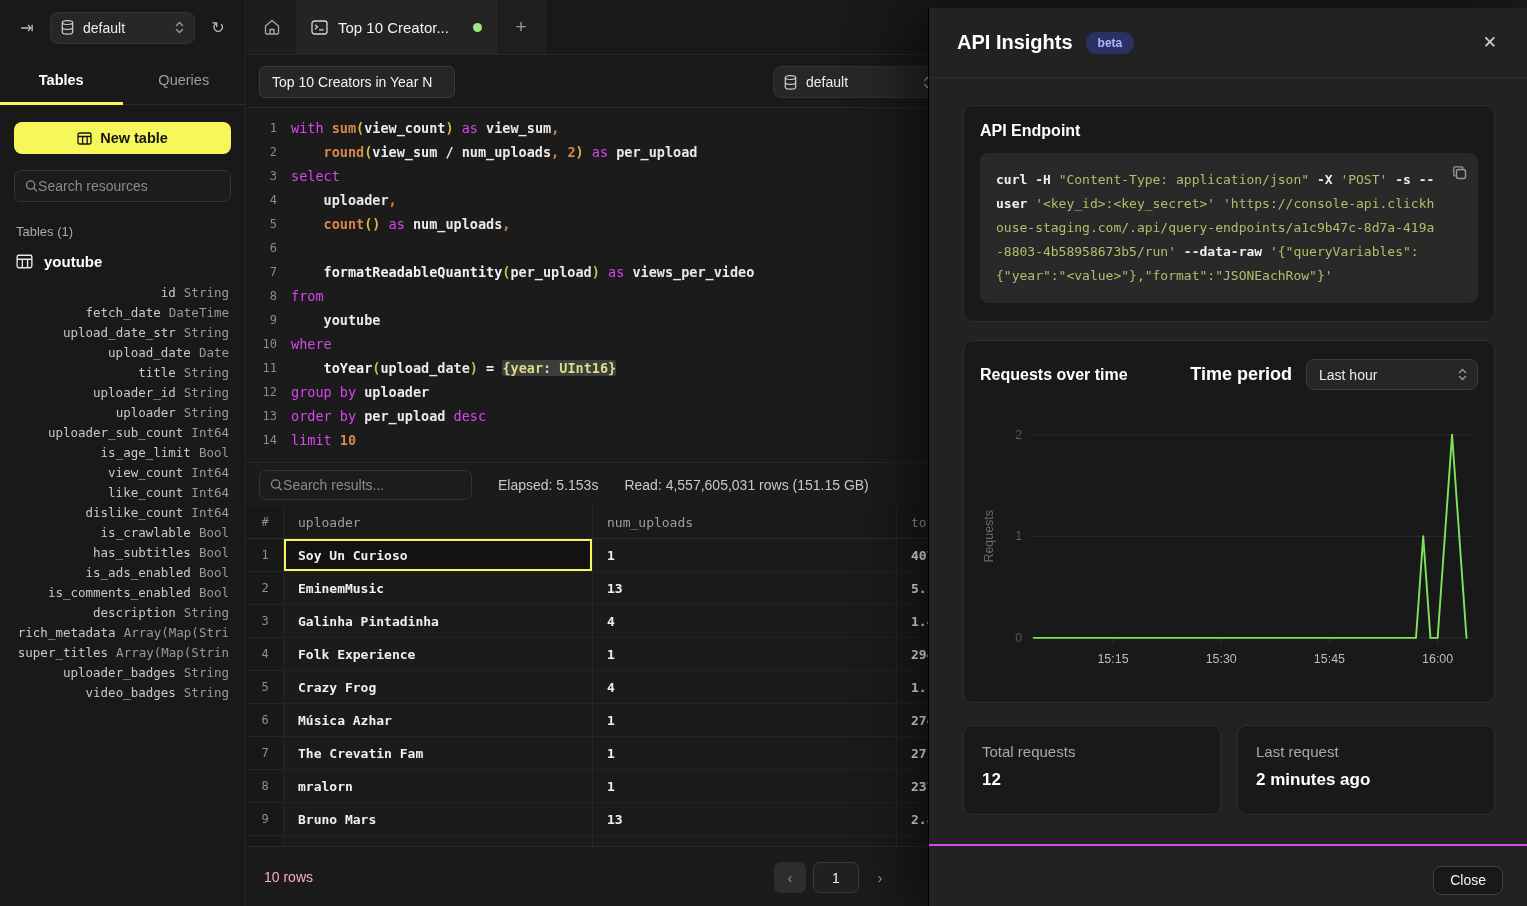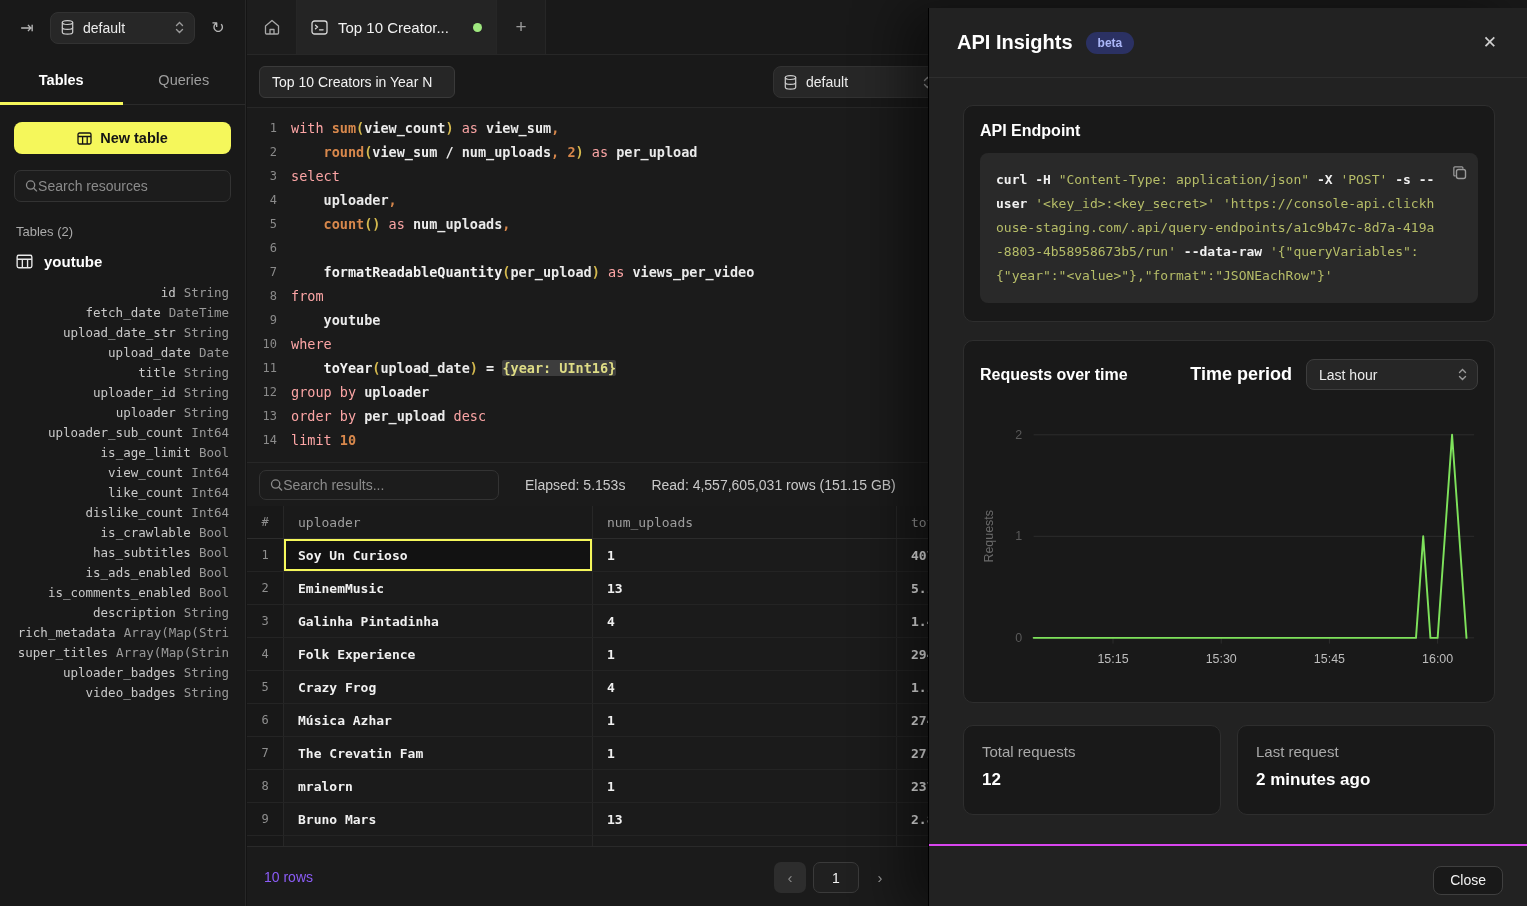--- a/index.html
+++ b/index.html
@@ -54,45 +54,45 @@
     border:1px solid #3a3a3a; border-radius:6px; display:flex; align-items:center; padding:0 12px;
     font-size:14px; color:#f2f2f2; white-space:nowrap; cursor:text; }
   .toolbar .db-pill { position:absolute; left:526px; top:11px; width:170px; }
 
   
   .editor { height:354px; background:#1b1b1b; padding-top:8px; overflow:hidden; }
   .ed-line { display:flex; height:24px; line-height:24px; }
   .ed-num { width:30px; flex:none; text-align:right; color:#8b8b8b; font-size:12px;
     font-family:"DejaVu Sans Mono",monospace; }
   .ed-code { padding-left:14px; white-space:pre; font-family:"DejaVu Sans Mono",monospace; font-size:13.5px; }
-  .tk-k { color:#fca5a5; }
+  .tk-k { color:#d946ef; }
   .tk-f { color:#d8884c; font-weight:700; }
   .tk-w { color:#eaeaea; font-weight:700; }
   .tk-b { color:#f2f2f2; font-weight:700; }
   .tk-p { color:#d4b94e; font-weight:700; }
   .tk-n, .tk-c { color:#d8884c; font-weight:700; }
   .tk-chip { color:#dedc85; font-weight:700; background:#3d3d3d; border-radius:2px; }
 
   
   .results-toolbar { height:44px; border-top:1px solid #272727; display:flex; align-items:center; padding:0 12px; gap:26px; }
-  .results-toolbar .search-box { margin:0; width:240px; height:30px; flex:none; }
+  .results-toolbar .search-box { margin:0; width:213px; height:30px; flex:none; }
   .meta-text { font-size:14px; color:#c9c9c9; white-space:nowrap; }
   .rtable { font-family:"DejaVu Sans Mono",monospace; font-size:13px; }
   .t-row, .t-head { display:grid; grid-template-columns:37px 309px 304px 1fr; height:33px; }
   .t-head { color:#9e9e9e; background:#1a1a1a; border-bottom:1px solid #2c2c2c; }
   .t-row { border-bottom:1px solid #242424; color:#f0f0f0; font-weight:700; }
   .t-num { display:flex; align-items:center; justify-content:center; color:#8f8f8f; font-size:12px;
     background:#181818; border-right:1px solid #272727; font-weight:400; }
   .t-cell { display:flex; align-items:center; padding:0 14px; border-right:1px solid #272727;
     white-space:nowrap; overflow:hidden; }
   .t-cell.sel { box-shadow:inset 0 0 0 2px var(--yellow); background:#121212; }
   .t-row.partial { height:10px; border-bottom:none; }
   .results-footer { height:60px; border-top:1px solid #2a2a2a; background:#1b1b1b;
     display:flex; align-items:center; padding:0 17px; }
-  .rowcount { font-size:14px; color:#8b5cf6; }
+  .rowcount { font-size:14px; color:#f9a8d4; }
   .pager { position:absolute; left:527px; bottom:13px; display:flex; align-items:center; gap:7px; }
   .pg-prev { width:32px; height:31px; background:#2d2d2d; border:none; border-radius:7px;
     color:#8a8a8a; font-size:15px; cursor:default; }
   .pg-page { width:46px; height:31px; background:#202020; border:1px solid #3a3a3a; border-radius:7px;
     color:#f2f2f2; font-size:14px; display:flex; align-items:center; justify-content:center; cursor:pointer; }
   .pg-next { width:28px; height:31px; background:none; border:none; color:#9a9a9a; font-size:15px; cursor:pointer; }
 
   
   .panel { position:absolute; right:0; top:8px; width:599px; height:100%; background:#222222;
     border-left:1px solid #000; box-shadow:-24px 0 48px rgba(0,0,0,.45); z-index:10;
@@ -180,21 +180,21 @@
       </button>
       <div class="search-box">
         <svg class="ic" width="14" height="14" viewBox="0 0 14 14">
             <g fill="none" stroke="#8b8b8b" stroke-width="1.4">
               <circle cx="6" cy="6" r="4.4"></circle>
               <path d="M9.4 9.4 12.8 12.8"></path>
             </g>
           </svg>
         <input placeholder="Search resources" style="">
       </div>
-      <div class="tables-label">Tables (2)</div>
+      <div class="tables-label">Tables (1)</div>
       <div class="table-row">
         <svg class="ic" width="17" height="15" viewBox="0 0 15 13">
             <g fill="none" stroke="#e8e8e8" stroke-width="1.2">
               <rect x="1" y="1" width="13" height="11" rx="1.5"></rect>
               <path d="M1 4.5h13M5.6 4.5V12M10.2 4.5V12"></path>
             </g>
           </svg>
         <span>youtube</span>
       </div>
       <div class="col-list">

